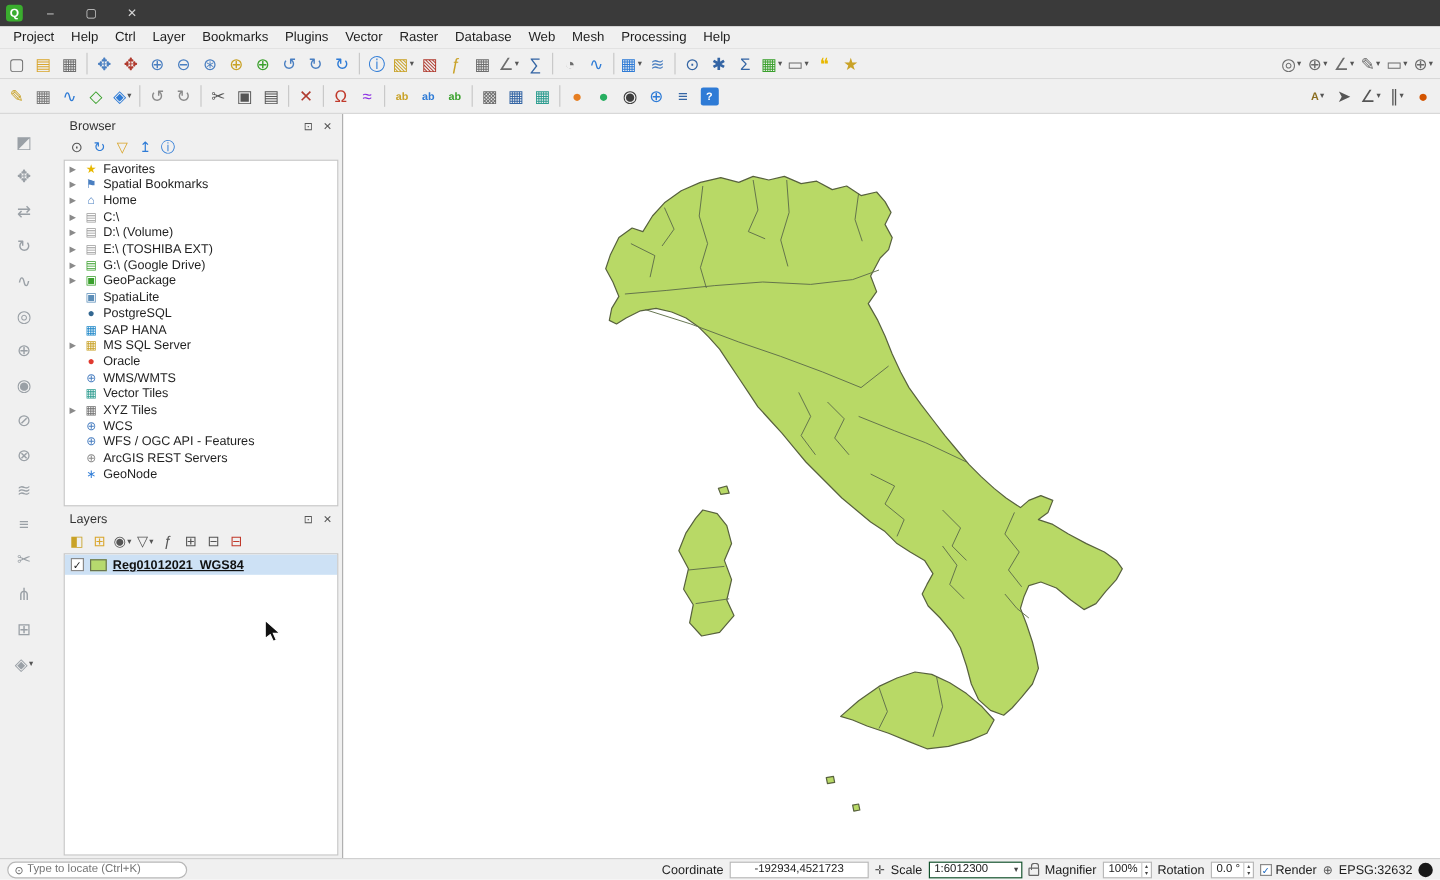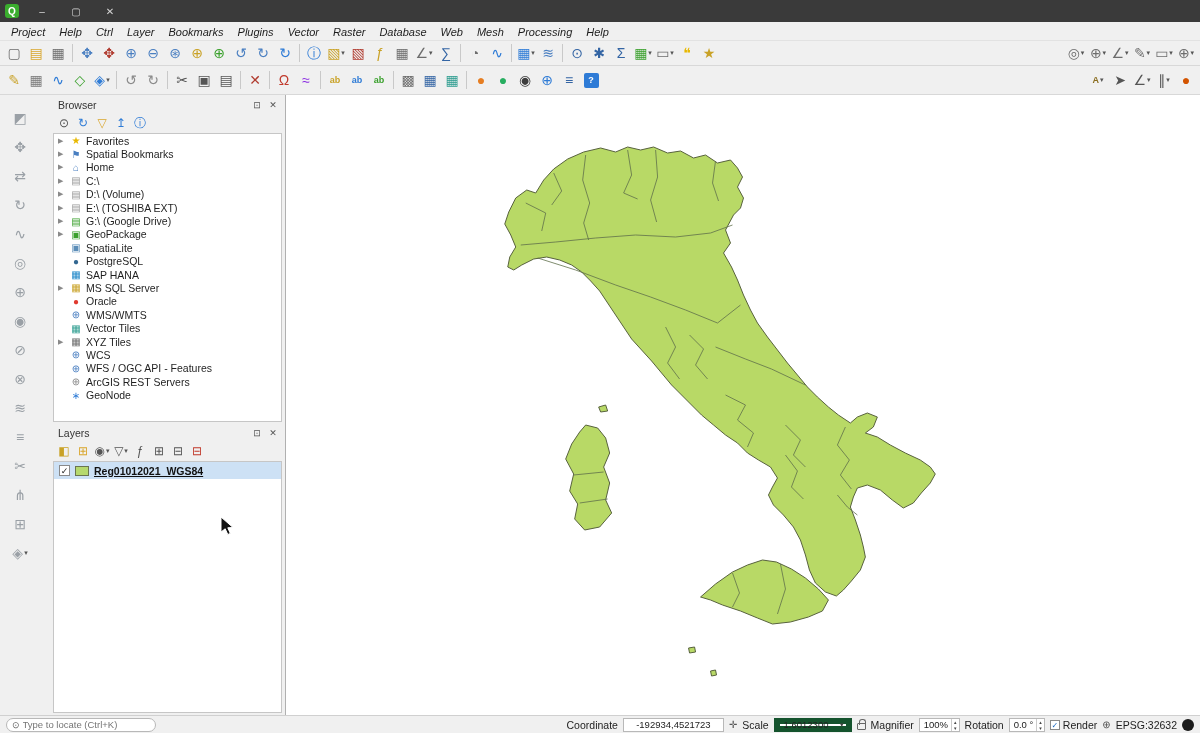--- a/index.html
+++ b/index.html
@@ -7,21 +7,21 @@
   body { font-family:"Liberation Sans", sans-serif; font-size:11px; background:#f0f0f0; display:flex; flex-direction:column; position:relative; color:#222; }
 
   
   .titlebar { height:22px; background:#3a3a3a; color:#c9c9c9; display:flex; align-items:center; flex:0 0 auto; }
   .qgis-logo { width:14px; height:14px; margin:0 6px 0 5px; background:#3aad2e; color:#fff; border-radius:3px; font-size:10px; font-weight:bold; display:flex; align-items:center; justify-content:center; }
   .title-text { font-size:11px; flex:1; white-space:nowrap; overflow:hidden; }
   .win-controls { display:flex; height:100%; }
   .win-btn { width:34px; height:100%; display:flex; align-items:center; justify-content:center; color:#d6d6d6; font-size:10px; }
 
   
-  .menubar { height:19px; background:#f0f0f0; display:flex; align-items:flex-end; padding-left:4px; border-bottom:1px solid #e2e2e2; flex:0 0 auto;font-style:italic; }
+  .menubar { height:19px; background:#f0f0f0; display:flex; align-items:center; padding-left:4px; border-bottom:1px solid #e2e2e2; flex:0 0 auto; }
   .menu-item { padding:2px 7px; color:#1d1d1d; font-size:11px; cursor:default; }
 
   
   .toolbar { display:flex; align-items:center; background:#f0f0f0; border-bottom:1px solid #d8d8d8; padding:1px 3px; flex:0 0 auto; }
   #toolbar1 { height:25px; }
   #toolbar2 { height:29px; }
   .tb-btn { height:22px; min-width:22px; display:flex; align-items:center; justify-content:center; border-radius:2px; position:relative; cursor:default; }
   .tb-glyph { font-size:14px; line-height:1; }
   .tb-txt { font-size:9px; font-weight:bold; }
   .tb-badge { background:#2e7bd6; color:#fff; width:15px; height:15px; border-radius:2px; display:flex; align-items:center; justify-content:center; }
@@ -64,22 +64,22 @@
   .land { stroke:#57613d; stroke-width:1; stroke-linejoin:round; }
   .borders { fill:none; stroke:#60704a; stroke-width:0.8; stroke-linejoin:round; }
 
   
   .statusbar { height:18px; flex:0 0 auto; background:#f0f0f0; border-top:1px solid #d0d0d0; display:flex; align-items:center; font-size:10.5px; gap:5px; padding:0 6px; color:#222; }
   .locate-box { width:150px; height:14px; background:#fff; border:1px solid #b8b8b8; border-radius:8px; display:flex; align-items:center; padding:0 5px; gap:3px; }
   .locate-icon { font-size:9px; color:#666; }
   .locate-box input { border:none; outline:none; flex:1; font-size:9.5px; font-family:"Liberation Sans",sans-serif; color:#333; background:transparent; }
   .sb-spacer { flex:1; }
   .sb-label { color:#1d1d1d; }
-  .sb-field { width:101px; height:14px; background:#fff; border:1px solid #b8b8b8; display:flex; align-items:center; justify-content:center; font-size:9.5px; }
-  .sb-combo { width:78px; height:14px; background:#fff; border:6px solid #14532d; display:flex; align-items:center; justify-content:space-between; padding:0 2px 0 4px; font-size:9.5px; }
+  .sb-field { width:116px; height:14px; background:#fff; border:1px solid #b8b8b8; display:flex; align-items:center; justify-content:center; font-size:9.5px; }
+  .sb-combo { width:78px; height:14px; background:#fff; border:1px solid #14532d; display:flex; align-items:center; justify-content:space-between; padding:0 2px 0 4px; font-size:9.5px; }
   .combo-arrow { font-size:7px; color:#444; }
   .sb-spin { height:14px; background:#fff; border:1px solid #b8b8b8; display:flex; align-items:center; padding-left:4px; font-size:9.5px; }
   .spin-btns { display:flex; flex-direction:column; margin-left:3px; border-left:1px solid #ccc; }
   .spin-btns span { font-size:5px; line-height:6px; padding:0 2px; color:#444; }
   .sb-check { display:flex; align-items:center; gap:3px; }
   .cb { width:10px; height:10px; background:#fff; border:1px solid #8a8a8a; font-size:8px; line-height:9px; text-align:center; color:#1565c0; }
   .sb-icon { font-size:10px; color:#555; }
   .msg-dot { width:12px; height:12px; border-radius:50%; background:#1a1a1a; flex:0 0 auto; }
   .padlock { width:9px; height:7px; border:1px solid #666; border-radius:1px; position:relative; margin-top:3px; }
   .padlock::before { content:''; position:absolute; width:5px; height:5px; border:1px solid #666; border-bottom:none; border-radius:3px 3px 0 0; top:-5px; left:1px; }

